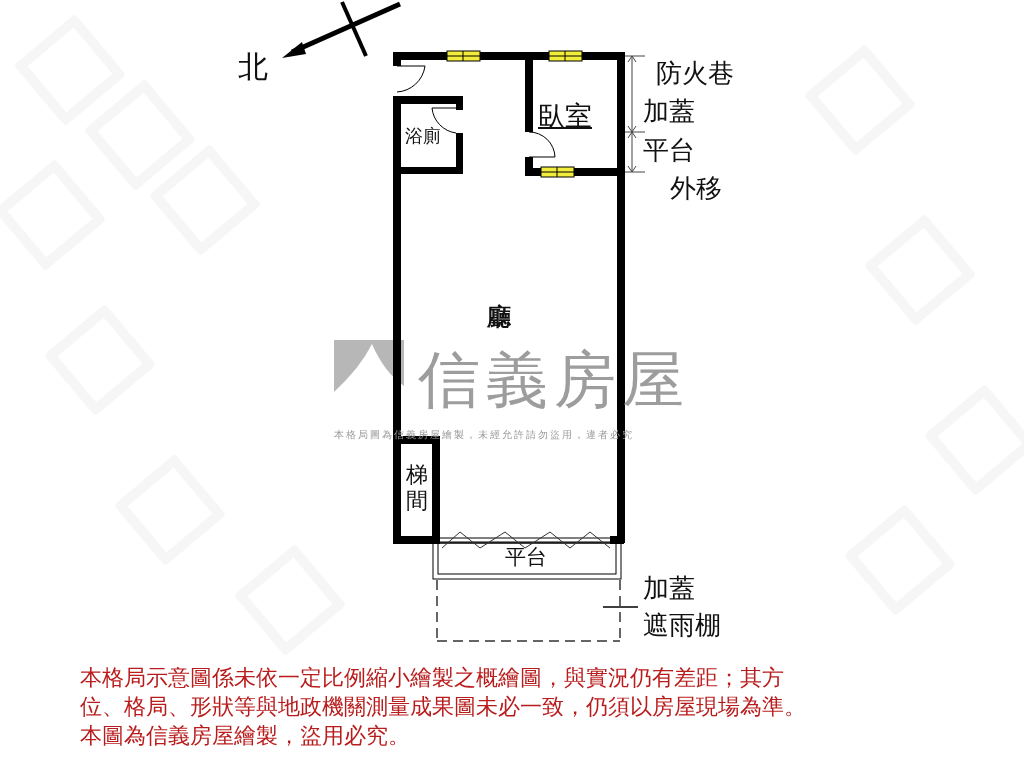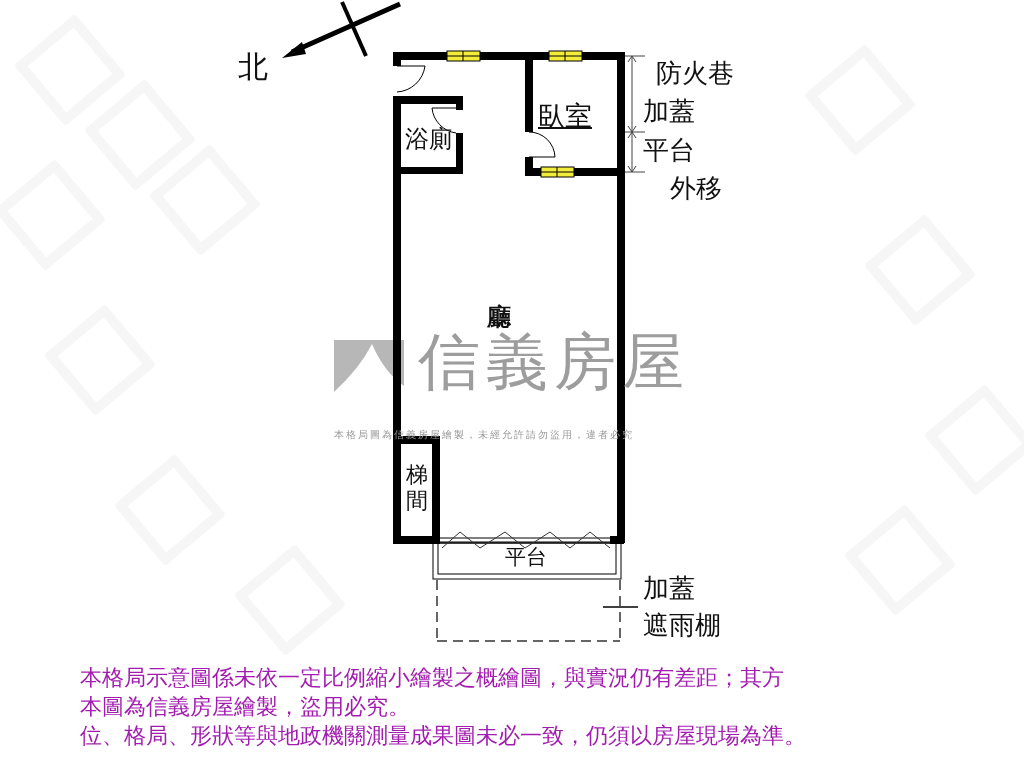--- a/index.html
+++ b/index.html
@@ -4,26 +4,26 @@
 <style>
   html, body { margin:0; padding:0; background:#ffffff; }
   body { width:1024px; height:768px; position:relative; overflow:hidden;
          font-family: "DejaVu Serif", "Liberation Serif", serif; color:#111; }
   .abs { position:absolute; }
   .wm-tile { position:absolute; width:60px; height:60px; opacity:0.035;
              transform:rotate(-40deg); border:10px solid #000; border-radius:4px; }
   .label { position:absolute; font-size:26px; line-height:1; color:#111; white-space:nowrap; }
   .label-lg { font-size:30px; }
   .room-label { position:absolute; font-size:25px; line-height:1; color:#111; white-space:nowrap; }
-  .brand { position:absolute; left:334px; top:338px; height:66px; display:flex; align-items:flex-end; }
+  .brand { position:absolute; left:334px; top:338px; height:66px; display:flex; align-items:flex-start; }
   .brand-text { font-family:"DejaVu Sans", "Liberation Sans", sans-serif; font-size:62px; color:#8c8c8c;
                 letter-spacing:6px; opacity:0.85; }
   .brand-sub { position:absolute; left:334px; top:412px; width:360px; font-family:"DejaVu Sans","Liberation Sans",sans-serif;
                font-size:10px; color:#9a9a9a; letter-spacing:2px; white-space:nowrap;margin-top:16px; }
-  .disclaimer { position:absolute; left:80px; top:663px; width:880px; font-size:22px; line-height:29px; color:#a21caf; }
+  .disclaimer { position:absolute; left:80px; top:663px; width:880px; font-size:22px; line-height:29px; color:#b91c1c; }
   .disclaimer div { white-space:nowrap; }
 </style>
 </head>
 <body>
 
 <div>
   <div class="wm-tile" style="left:30px;top:30px;"></div>
   <div class="wm-tile" style="left:100px;top:95px;"></div>
   <div class="wm-tile" style="left:165px;top:160px;"></div>
   <div class="wm-tile" style="left:10px;top:175px;"></div>
@@ -129,31 +129,31 @@
     <line x1="620" y1="580" x2="620" y2="641"></line>
   </g>
   <line x1="603" y1="607" x2="638" y2="607" stroke="#000" stroke-width="1.5"></line>
 </svg>
 
 <div class="brand" style="left:418px;">
   <span class="brand-text">信義房屋</span>
 </div>
 <div class="brand-sub">本格局圖為信義房屋繪製，未經允許請勿盜用，違者必究</div>
 
-<div class="room-label" style="left:405px;top:127px;font-size:24px;">浴廁</div>
+<div class="room-label" style="left:405px;top:127px;font-size:18px;">浴廁</div>
 <div class="room-label" style="left:538px;top:102px;font-size:27px;text-decoration:underline;">臥室</div>
 <div class="room-label" style="left:487px;top:305px;font-size:24px;font-weight:bold;">廳</div>
 <div class="room-label" style="left:406px;top:464px;font-size:22px;">梯</div>
 <div class="room-label" style="left:406px;top:490px;font-size:22px;">間</div>
 <div class="room-label" style="left:505px;top:547px;font-size:21px;">平台</div>
 
 <div class="label" style="left:643px;top:60px;margin-left:13px;">防火巷</div>
 <div class="label" style="left:643px;top:98px;">加蓋</div>
 <div class="label" style="left:643px;top:137px;">平台</div>
 <div class="label" style="left:670px;top:175px;">外移</div>
 <div class="label" style="left:643px;top:575px;">加蓋</div>
 <div class="label" style="left:643px;top:612px;">遮雨棚</div>
 
 <div class="disclaimer">
   <div>本格局示意圖係未依一定比例縮小繪製之概繪圖，與實況仍有差距；其方</div>
+  <div>位、格局、形狀等與地政機關測量成果圖未必一致，仍須以房屋現場為準。</div>
   <div>本圖為信義房屋繪製，盜用必究。</div>
-  <div>位、格局、形狀等與地政機關測量成果圖未必一致，仍須以房屋現場為準。</div>
 </div>
 
 </body></html>

